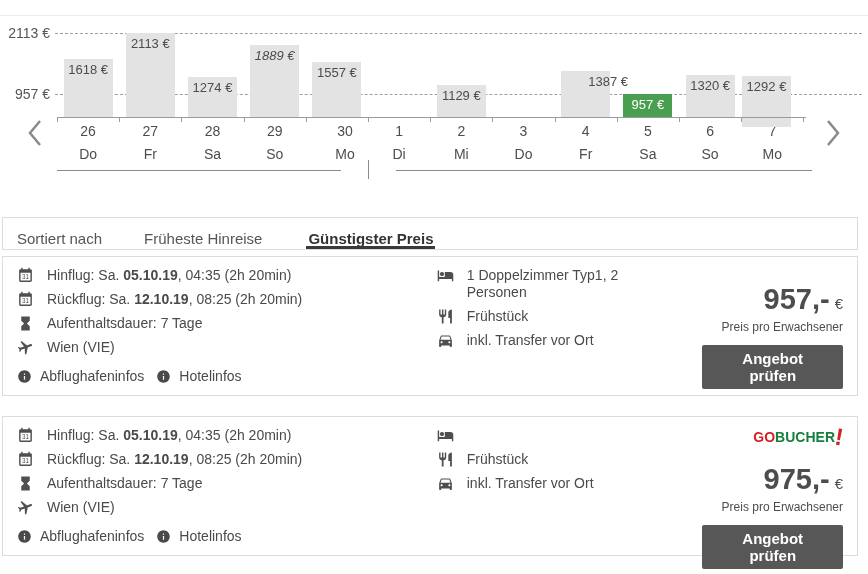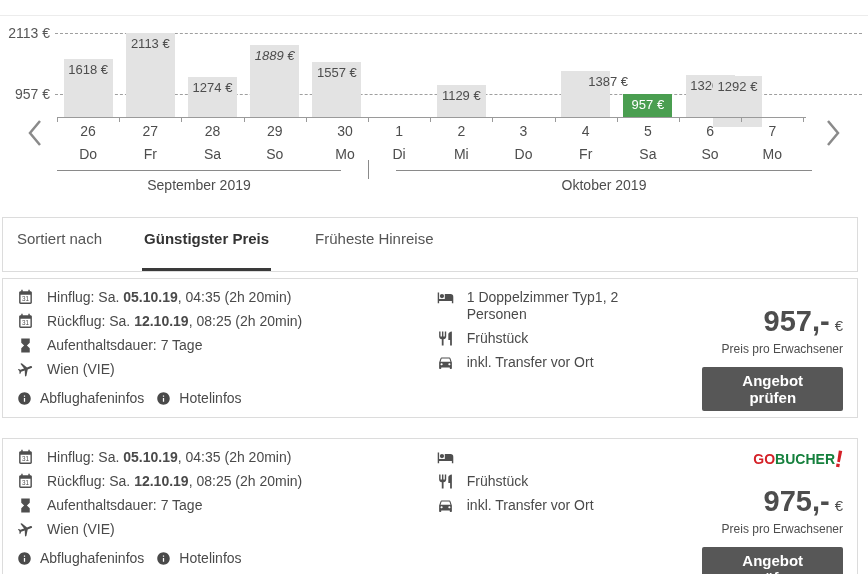--- a/index.html
+++ b/index.html
@@ -35,21 +35,21 @@
 
   .month-line { position:absolute; top:170px; border-top:1px solid #8a8a8a; }
   .ml-sep { left:57px; width:284px; }
   .ml-okt { left:396px; width:416px; }
   .month-divider { position:absolute; left:368px; top:160px; height:19px; width:1px; background:#8a8a8a; }
   .month-label { position:absolute; top:177px; text-align:center; font-size:14px; color:#4d4d4d; }
   .mlb-sep { left:57px; width:284px; }
   .mlb-okt { left:396px; width:416px; }
 
   
-  .tabbar { position:relative; margin-left:2px; width:856px; height:55px;
+  .tabbar { position:relative; margin-left:2px; width:856px; height:33px;
             border:1px solid #dcdcdc; display:flex; align-items:stretch;
             margin-bottom:6px; background:#fff; }
   .sort-label { line-height:42px; margin-left:14px; margin-right:42px; font-size:15px; color:#555; }
   .tab { position:relative; line-height:42px; margin-right:46px; font-size:15px; color:#555; cursor:pointer; }
   .tab.active { color:#333; font-weight:bold; }
   .tab.active::after { content:""; position:absolute; left:-2px; right:-2px; bottom:0; height:3px; background:#3a3a3a; }
 
   
   .offer-card { position:relative; margin-left:2px; width:856px; height:140px;
                 border:1px solid #dcdcdc; margin-bottom:20px; padding:10px 14px;
@@ -119,21 +119,21 @@
       </div>
       <div class="bar" style="left: 561.2px; top: 71.3097px; width: 49px; height: 45.6903px; padding-left: 27px;">
         <div class="bar-label">1387 €</div>
       </div>
       <div class="bar selected" style="left: 623.4px; top: 94px; width: 49px; height: 23px;">
         <div class="bar-label">957 €</div>
       </div>
       <div class="bar" style="left: 685.6px; top: 74.8452px; width: 49px; height: 42.1548px;">
         <div class="bar-label">1320 €</div>
       </div>
-      <div class="bar" style="left: 713px; top: 76.3227px; width: 49px; height: 51px;">
+      <div class="bar" style="left: 742px; top: 76.3227px; width: 49px; height: 51px;">
         <div class="bar-label">1292 €</div>
       </div>
     </div>
   <div class="baseline"></div>
   <div id="ticks">
       <div class="tick" style="left: 57px;"></div>
       <div class="tick" style="left: 119.2px;"></div>
       <div class="tick" style="left: 181.4px;"></div>
       <div class="tick" style="left: 243.6px;"></div>
       <div class="tick" style="left: 305.8px;"></div>
@@ -200,28 +200,26 @@
   <svg class="chev chev-left" width="20" height="30" viewBox="0 0 20 30">
     <polyline points="14,3 4,15 14,27" fill="none" stroke="#8a8a8a" stroke-width="2.5"></polyline>
   </svg>
   <svg class="chev chev-right" width="20" height="30" viewBox="0 0 20 30">
     <polyline points="6,3 16,15 6,27" fill="none" stroke="#8a8a8a" stroke-width="2.5"></polyline>
   </svg>
 
   <div class="month-line ml-sep"></div>
   <div class="month-line ml-okt"></div>
   <div class="month-divider"></div>
-  <div class="month-label mlb-sep">September 2019</div>
-  <div class="month-label mlb-okt">Oktober 2019</div>
 </div>
 
 <div class="tabbar">
   <span class="sort-label">Sortiert nach</span>
+  <span class="tab">Früheste Hinreise</span>
   <span class="tab active">Günstigster Preis</span>
-  <span class="tab">Früheste Hinreise</span>
 </div>
 
 <div class="offer-card">
   <div class="col-left">
     <div class="row">
       <svg class="ic" width="17" height="17" viewBox="0 0 24 24" fill="#4f4f4f">
         <path d="M19 3h-1V1h-2v2H8V1H6v2H5c-1.1 0-2 .9-2 2v14c0 1.1.9 2 2 2h14c1.1 0 2-.9 2-2V5c0-1.1-.9-2-2-2zm0 16H5V8h14v11z"></path>
         <text x="12" y="17.5" font-size="9" text-anchor="middle" font-family="Liberation Sans, sans-serif">31</text>
       </svg>
       <span class="row-text"><span>Hinflug: Sa. </span><b>05.10.19</b><span>, 04:35 (2h 20min)</span></span>

